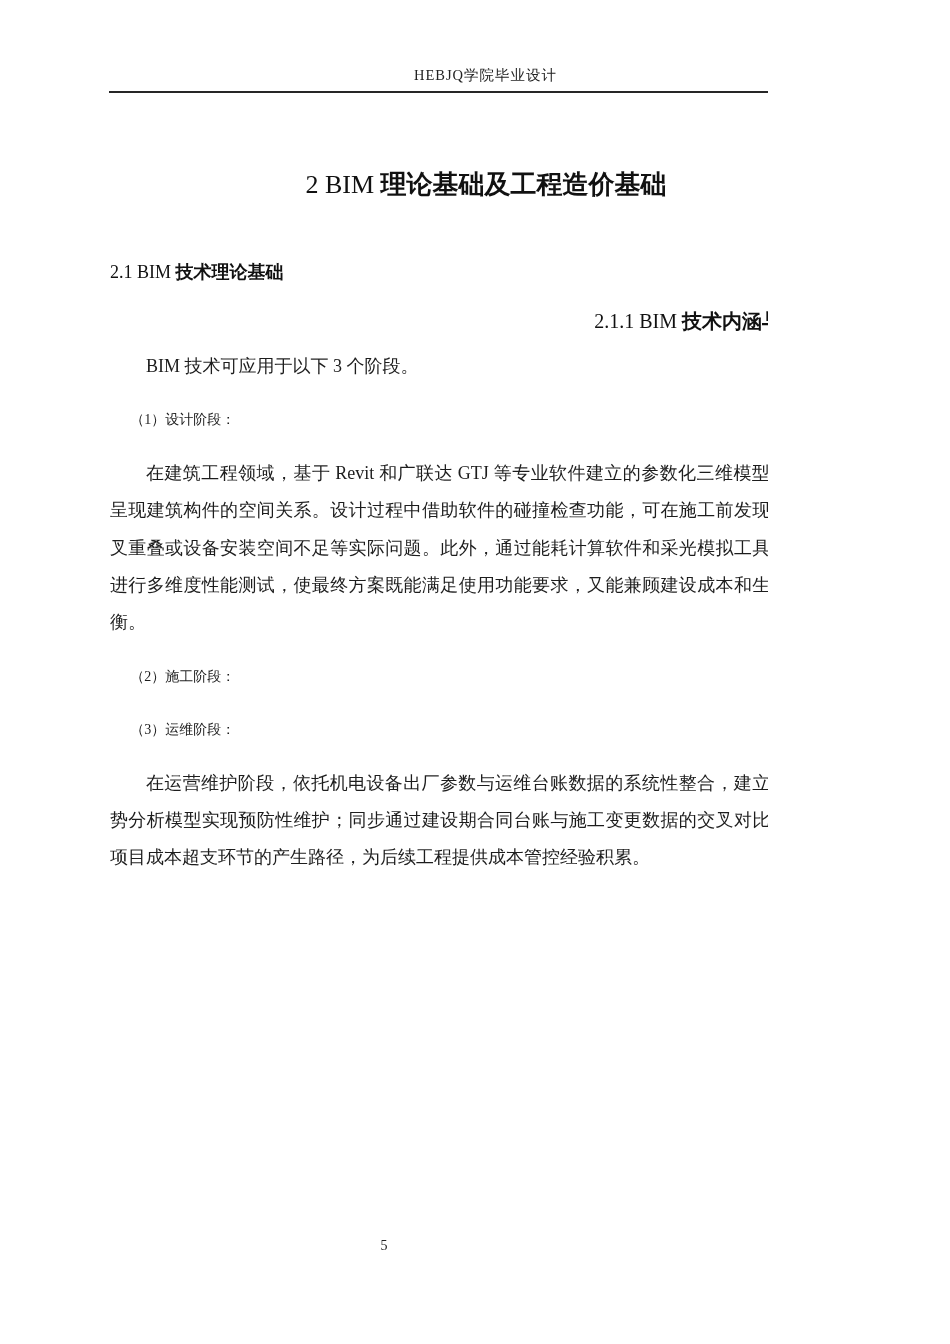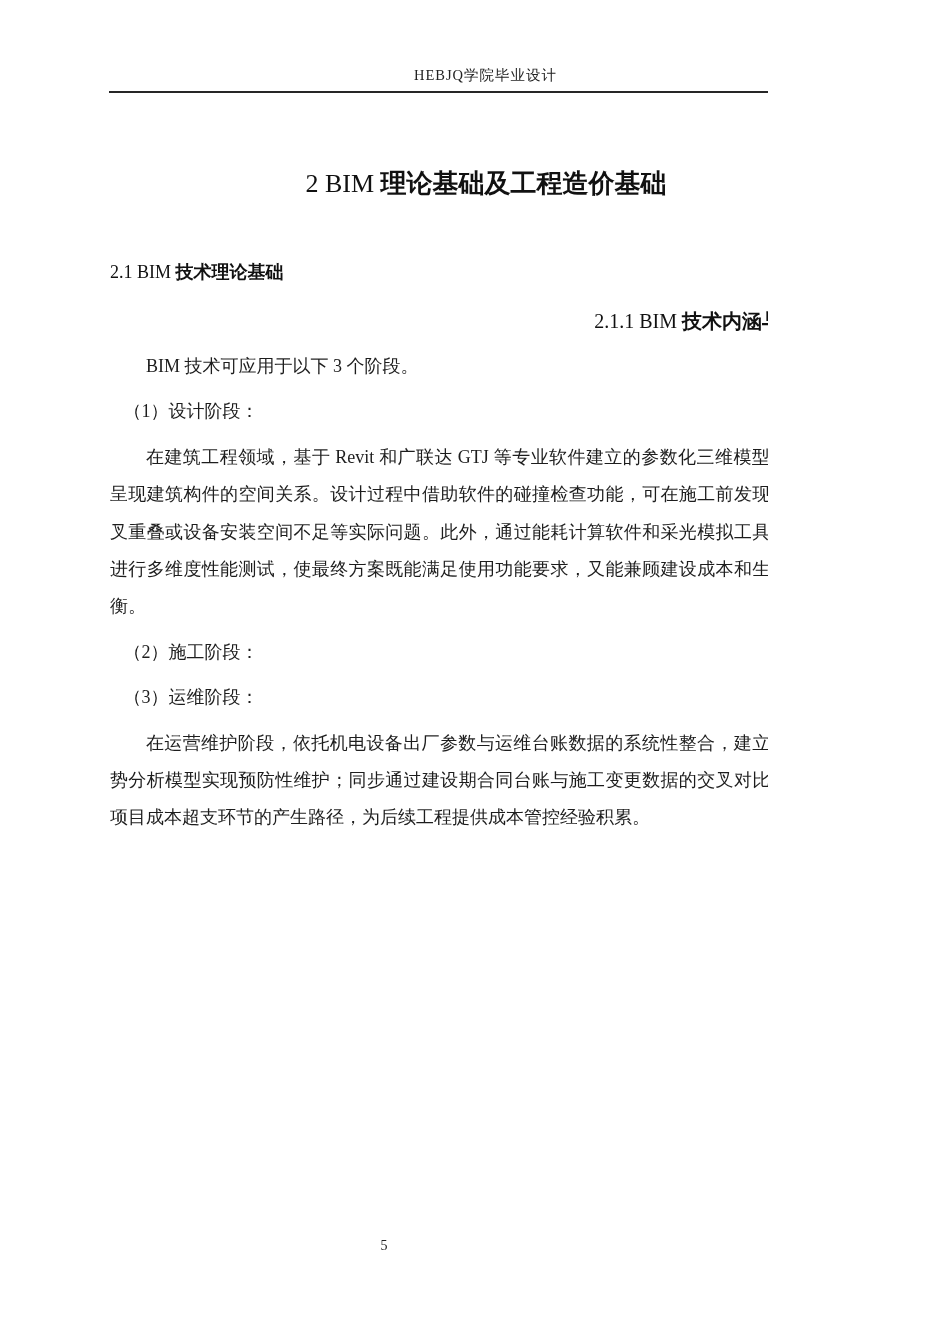--- a/index.html
+++ b/index.html
@@ -45,21 +45,21 @@
 
   .chapter-title {
     margin: 73px 0 0 0;
     text-align: center;
     font-size: 26px;
     line-height: 36px;
     font-weight: bold;
     color: #111111;
   }
   .chapter-title .h-cn {
-    font-family: Liberation Mono, monospace;
+    font-family: Liberation Sans, sans-serif;
     font-weight: 700;
   }
 
   .h2 {
     margin: 54px 0 0 0;
     font-size: 18px;
     line-height: 30px;
     font-weight: normal;
     color: #111111;
   }
@@ -85,22 +85,22 @@
     margin: 0;
     font-size: 18px;
     line-height: 37.4px;
     text-align: justify;
     text-indent: 2em;
     color: #1d1d1d;
   }
   p.body-text.first-after-h3 { margin-top: 15px; }
   p.body-text.intro-line { margin-top: 13px; }
   p.stage-label {
-    margin: 8px;
-    font-size: 18px;
+    margin: 16px;
+    font-size: 14px;
     line-height: 37.4px;
     text-indent: 0.3em;
     color: #1d1d1d;
   }
 
   
   .page-footer {
     position: absolute;
     top: 1236px;
     left: 0;

